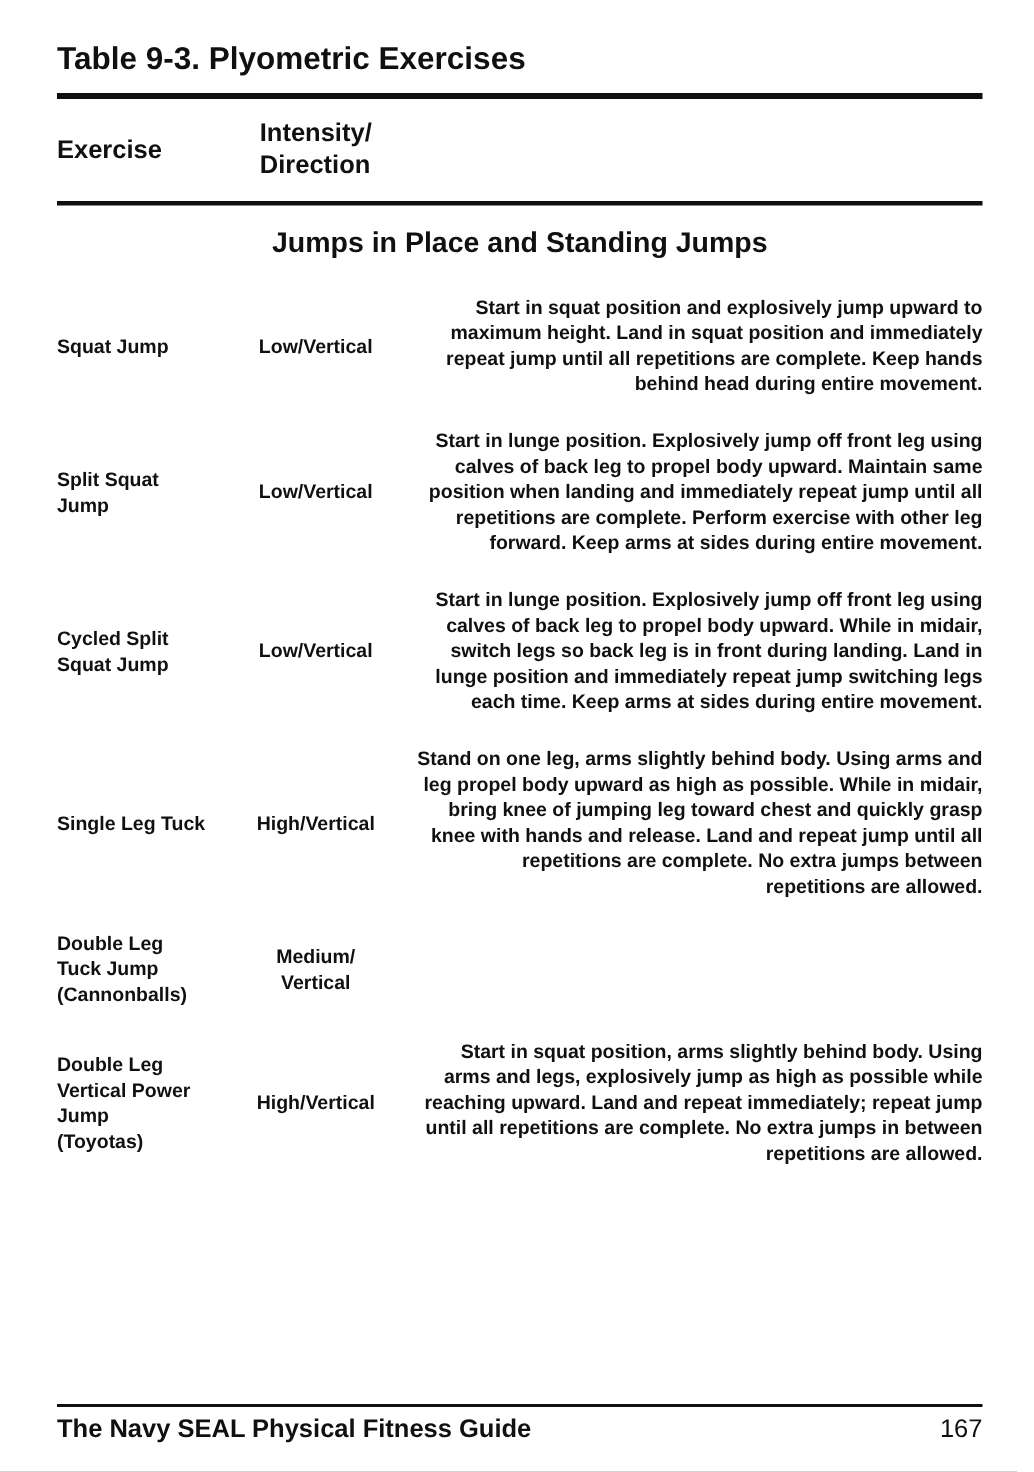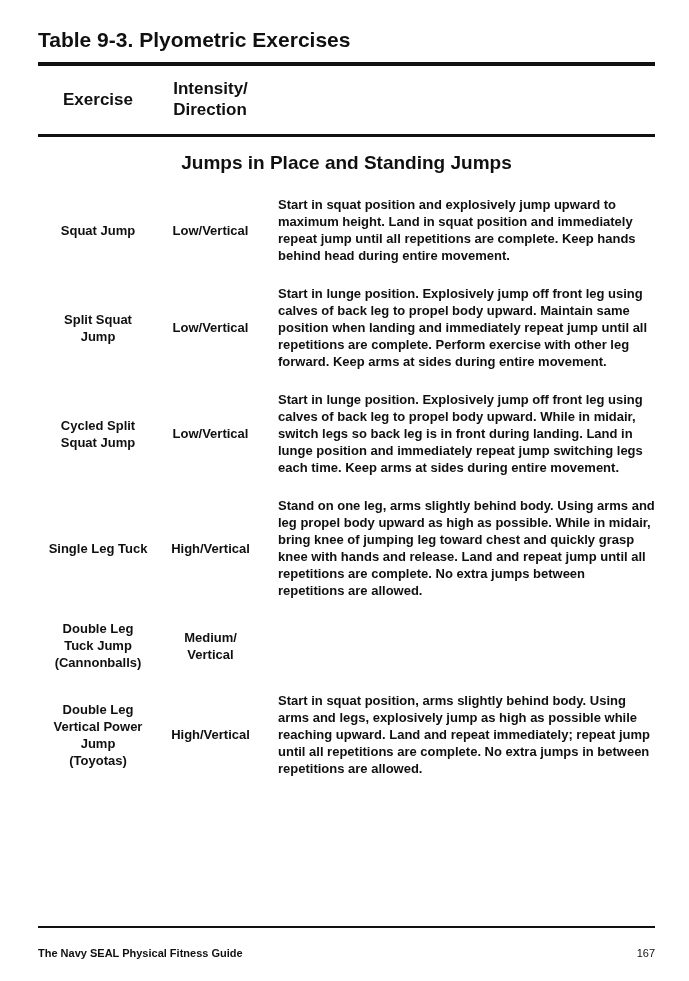--- a/index.html
+++ b/index.html
@@ -10,33 +10,33 @@
     font-family:"Liberation Sans",sans-serif;font-weight:bold;color:#101010;
   }
   .doc-title{font-size:21px;line-height:26px;margin:0 0 9px 0;}
   .rule{background:#101010;width:100%;}
   .rule.thick{height:4px;}
   .rule.mid{height:3px;}
   .rule.thin{height:2px;}
   .grid{display:grid;grid-template-columns:120px 105px 1fr;align-items:center;}
   .header-row{padding:12px 0 14px 0;}
   .head{font-size:17px;line-height:21px;}
-  .c1{text-align:center;}
+  .c1{}
   .c2{text-align:center;}
   .c3{padding-left:15px;}
   .head.c3{text-align:center;padding-left:0;}
   .inline-left{display:inline-block;text-align:left;white-space:pre-line;}
   .section-title{text-align:center;font-size:19px;margin:15px 0 22px 0;}
   .row{margin-bottom:21px;font-size:13px;line-height:17px;}
   .exercise{white-space:pre-line;}
   .intensity{white-space:pre-line;}
-  .desc{text-align:left;}
+  .desc{text-align:right;}
   .footer{margin-top:auto;}
   .footer-row{display:flex;justify-content:space-between;align-items:baseline;
-    font-size:11px;line-height:16px;padding-top:17px;}
+    font-size:17px;line-height:16px;padding-top:7px;}
   .page-num{font-weight:normal;}
 </style>
 </head>
 <body>
 
 <div class="page">
 
   <h1 class="doc-title">Table 9-3. Plyometric Exercises</h1>
   <div class="rule thick"></div>
 

